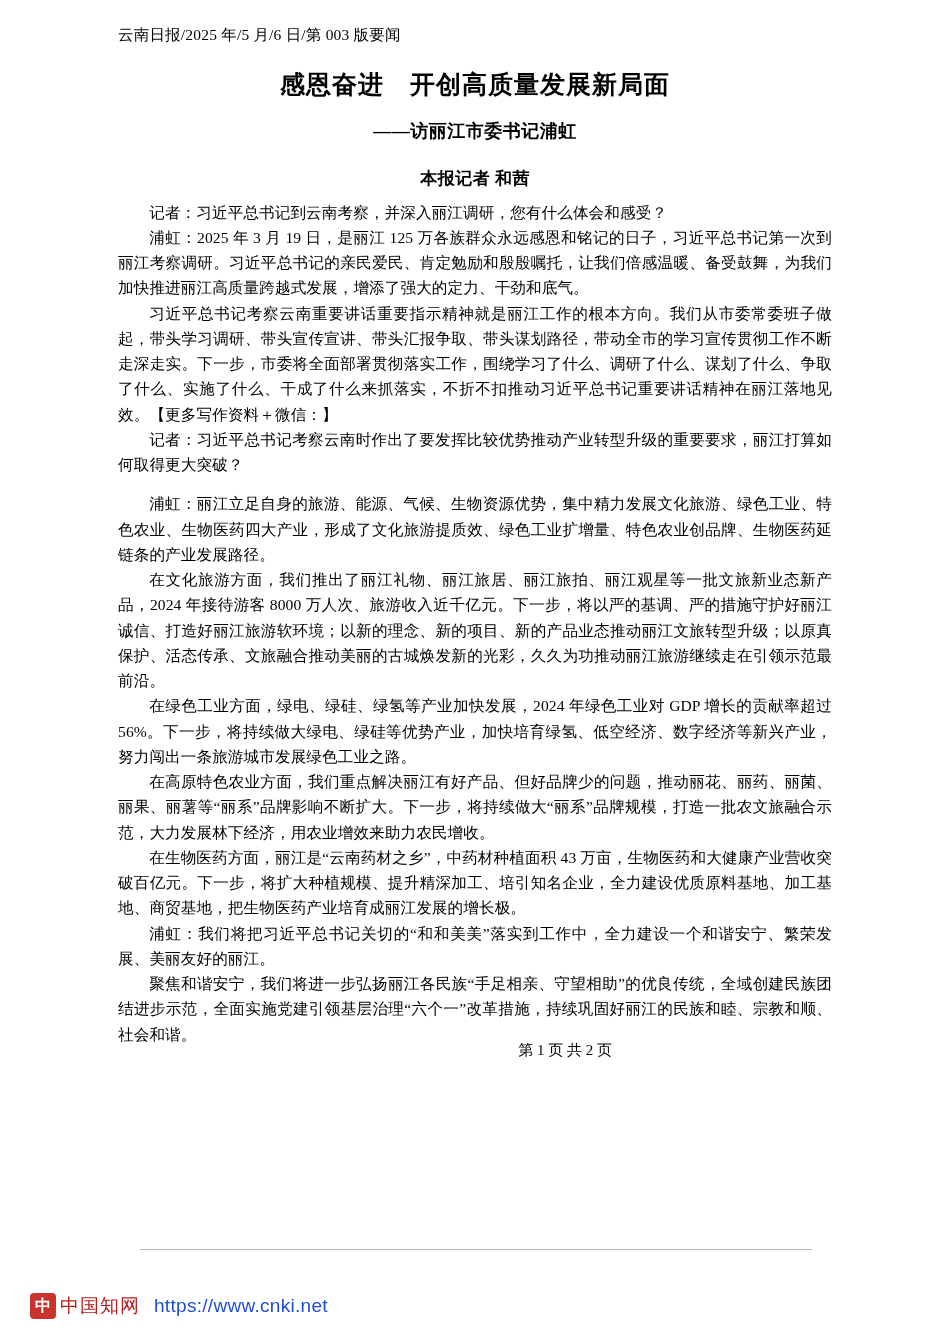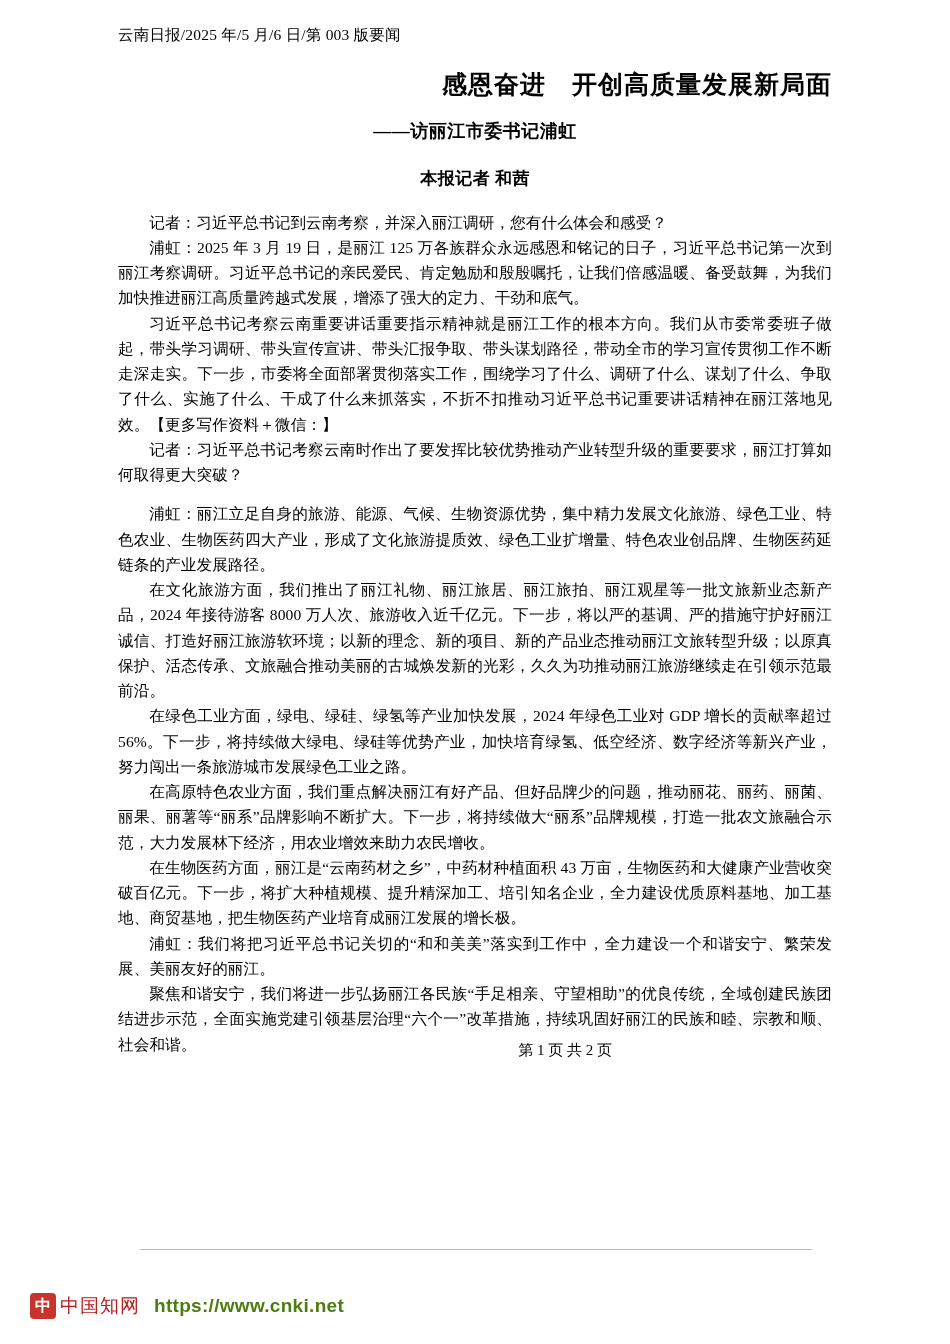--- a/index.html
+++ b/index.html
@@ -29,21 +29,21 @@
     width: 714px;
   }
   .header-source {
     margin-top: 14px;
     font-size: 15.5px;
     line-height: 1.55;
     letter-spacing: 0.2px;
   }
   .doc-title {
     margin-top: 22px;
-    text-align: right;
+    text-align: center;
     font-size: 25px;
     font-weight: bold;
     letter-spacing: 1px;
     line-height: 1.3;
   }
   .doc-title .gap {
     display: inline-block;
     width: 26px;
   }
   .doc-subtitle {
@@ -54,21 +54,21 @@
     letter-spacing: 0.5px;
   }
   .byline {
     margin-top: 24px;
     text-align: center;
     font-size: 17px;
     font-weight: bold;
     letter-spacing: 0.5px;
   }
   .body-text {
-    margin-top: 20px;
+    margin-top: 10px;
   }
   p.para {
     margin: 0;
     font-size: 15.6px;
     line-height: 1.62;
     text-align: justify;
     text-justify: inter-ideograph;
     text-indent: 2em;
     letter-spacing: 0.1px;
   }
@@ -118,24 +118,23 @@
     justify-content: center;
     font-family: "Liberation Sans", sans-serif;
   }
   .wm-text {
     font-size: 19px;
     color: #b91c1c;
     letter-spacing: 1px;
   }
   .wm-url {
     font-size: 19px;
-    color: #4d7c0f;
+    color: #1d4ed8;
     font-family: "Liberation Sans", sans-serif;
     letter-spacing: 0.3px;
-    font-weight: bold;
   }
 </style>
 </head>
 <body>
 
 <div class="page">
 
   <div class="content">
 
     <div class="header-source">云南日报/2025 年/5 月/6 日/第 003 版要闻</div>

